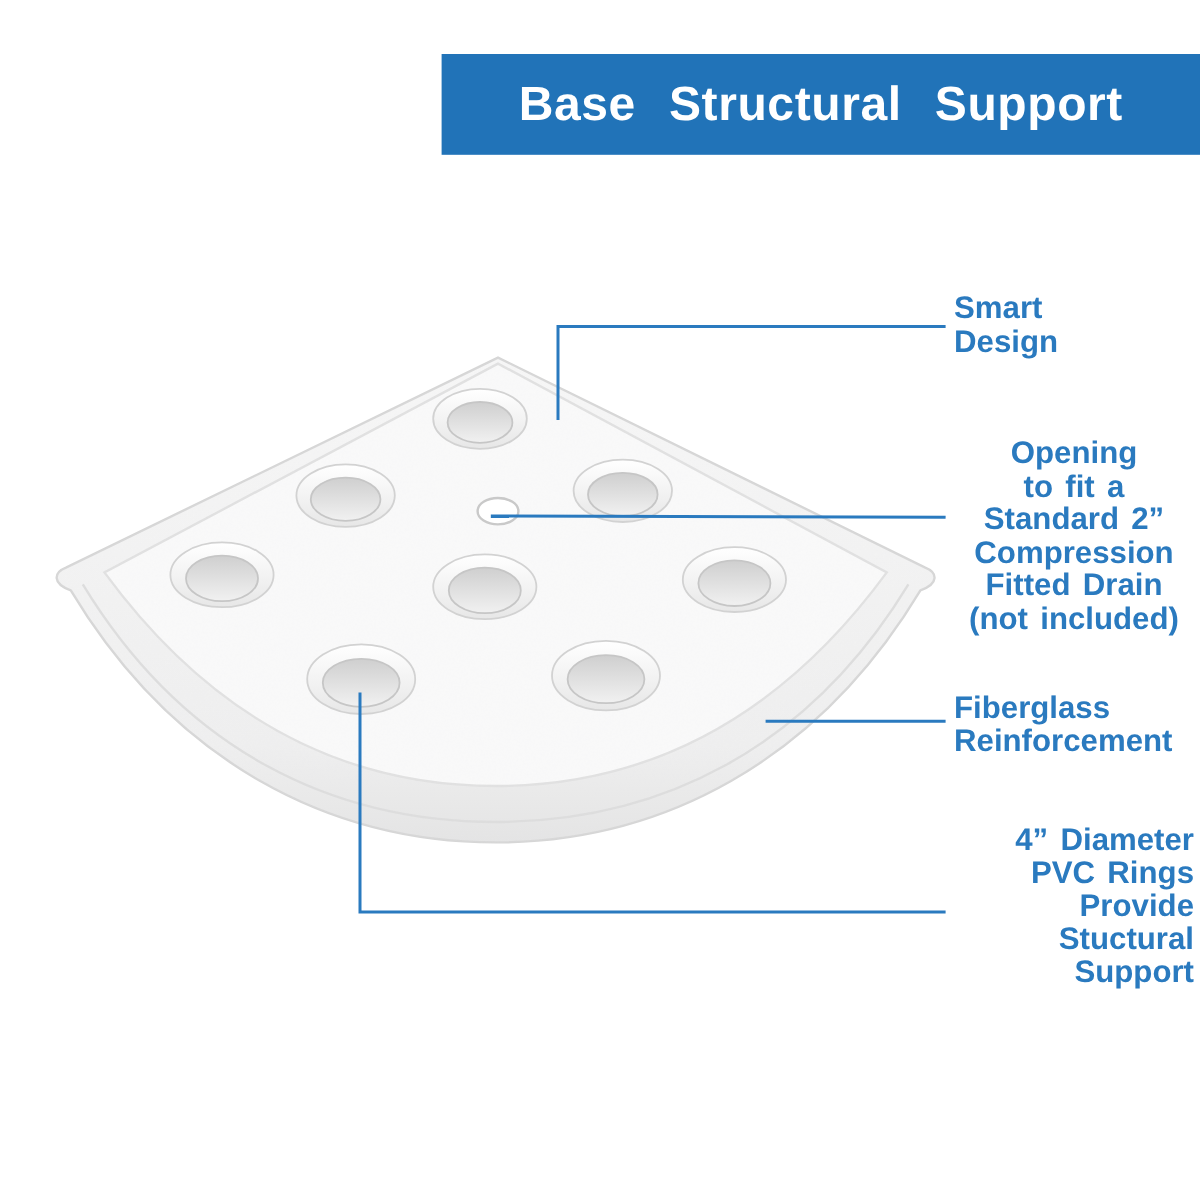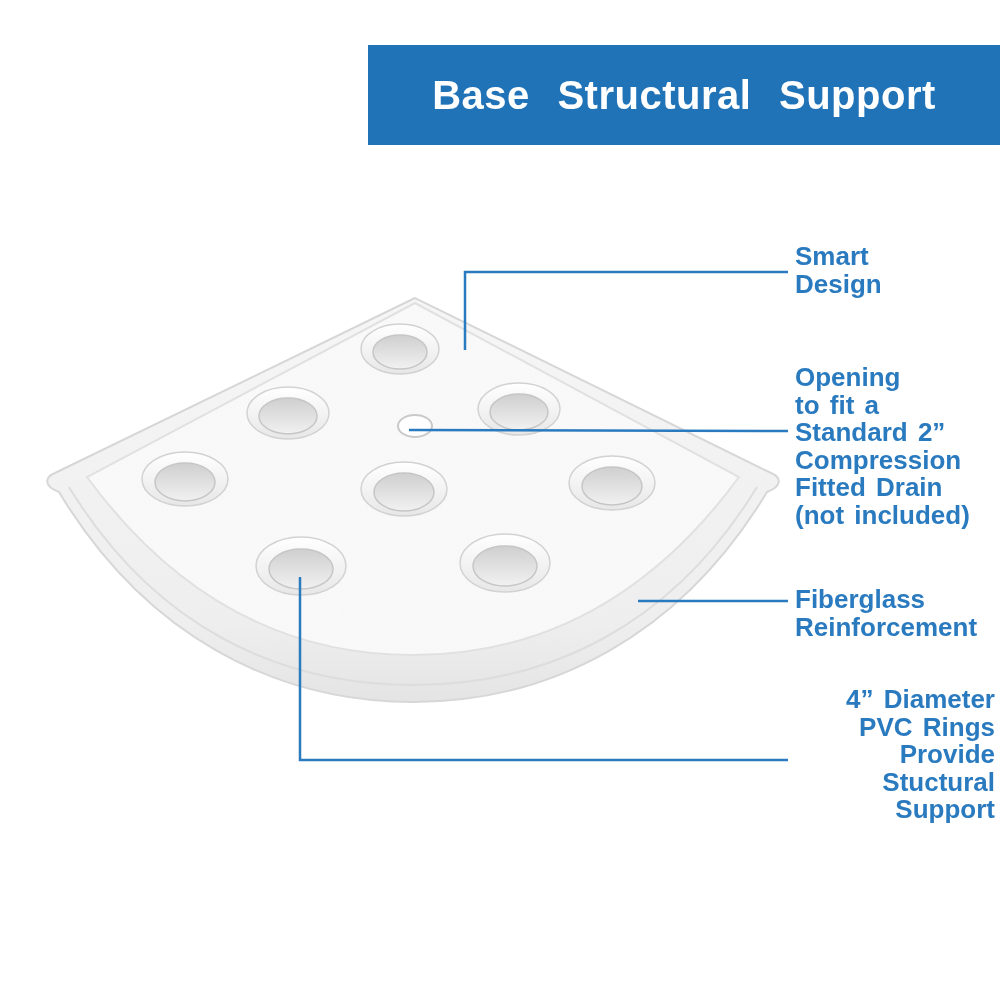--- a/index.html
+++ b/index.html
@@ -2,40 +2,40 @@
 <html><head>
 <meta charset="utf-8">
 <style>
   html,body{margin:0;padding:0;background:#ffffff;}
   .page{
     position:relative;width:1000px;height:1000px;background:#ffffff;
     font-family:"Liberation Sans", sans-serif;overflow:hidden;
   }
   
   .banner{
-    position:absolute;left:368px;right:0;top:45px;height:100px;
+    position:absolute;left:368px;right:0;top:45px;height:84px;
     background:#2173b8;display:flex;align-items:center;justify-content:center;
   }
   .banner h1{
     margin:0;color:#ffffff;font-size:40px;font-weight:bold;
     letter-spacing:0.5px;word-spacing:16px;white-space:nowrap;
   }
   
   .art{position:absolute;left:25px;top:265px;}
   
   .lines{position:absolute;left:0;top:0;pointer-events:none;}
   
   .callout{
     position:absolute;left:795px;width:200px;color:#2a7abf;
     font-size:26px;font-weight:bold;line-height:1.06;
     white-space:pre-line;word-spacing:3px;
   }
   .c1{top:243px;}
-  .c2{top:364px;}
-  .c3{top:576px;margin-top:10px;}
+  .c2{top:364px;text-align:center;}
+  .c3{top:576px;}
   .c4{top:686px;text-align:right;}
   
   .footer{
     position:absolute;left:55px;top:850px;width:680px;margin:0;
     color:#2a7abf;font-size:28px;font-weight:bold;line-height:1.32;
     white-space:pre-line;word-spacing:5px;
   }
 </style>
 </head>
 <body>

